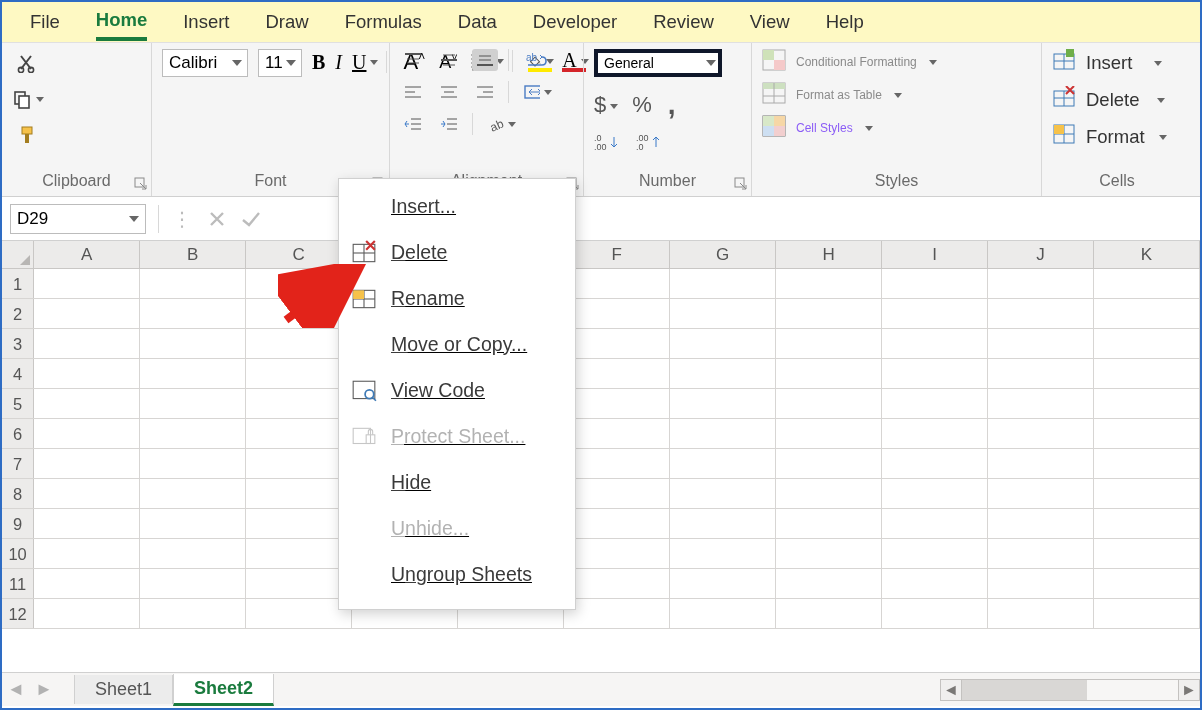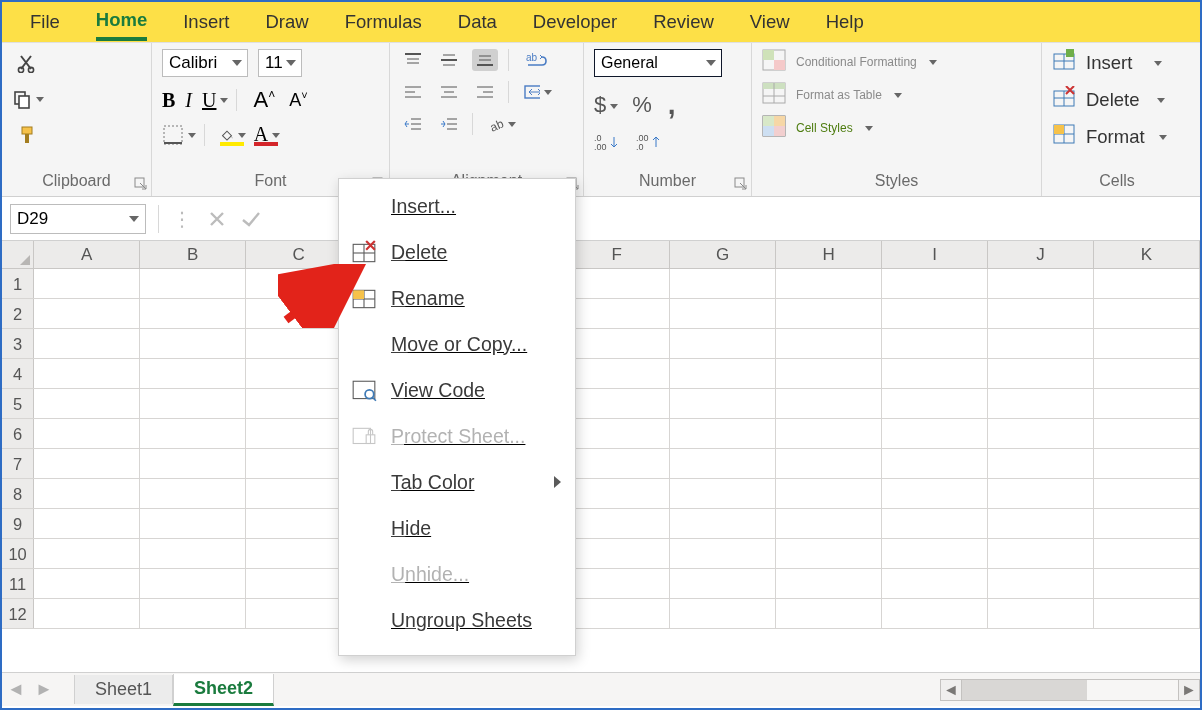--- a/index.html
+++ b/index.html
@@ -1,19 +1,19 @@
 <!DOCTYPE html>
 <html><head>
 <meta charset="utf-8">
 <style>
 * { box-sizing: border-box; margin: 0; padding: 0; font-family: "Segoe UI", Arial, sans-serif; }
 body { width: 1202px; height: 710px; border: 2px solid #2e6cc4; background: #fff; overflow: hidden; position: relative; }
 
 
-.ribbon-tabs { display: flex; align-items: center; height: 40px; padding: 0 28px; gap: 36px; background: #fde047; font-size: 18.5px; color: #333; }
+.ribbon-tabs { display: flex; align-items: center; height: 40px; padding: 0 28px; gap: 36px; background: #fef9c3; font-size: 18.5px; color: #333; }
 .ribbon-tab { cursor: pointer; padding: 6px 0; }
 .ribbon-tab.active { color: #1a7b3e; font-weight: 600; border-bottom: 4px solid #1a7b3e; }
 
 
 .ribbon { display: flex; height: 155px; background: #f5f5f5; border-top: 1px solid #e0e0e0; border-bottom: 1px solid #d0d0d0; }
 .group { display: flex; flex-direction: column; justify-content: space-between; padding: 6px 10px 2px; border-right: 1px solid #d8d8d8; position: relative; }
 .group-content { flex: 1; display: flex; align-items: flex-start; gap: 8px; }
 .group-label { text-align: center; font-size: 16px; color: #6a6a6a; padding: 2px 0 4px; position: relative; }
 .dlg-launcher { position: absolute; right: 2px; bottom: 4px; width: 16px; height: 16px; display: flex; align-items: center; justify-content: center; }
 .dlg-launcher svg { width: 14px; height: 14px; }
@@ -41,25 +41,25 @@
 .drop-caret::after { content: ""; display: inline-block; border-left: 4px solid transparent; border-right: 4px solid transparent; border-top: 5px solid #666; margin-left: 2px; vertical-align: middle; }
 
 
 .fill-bucket { position: relative; }
 .fill-bucket .bar { position:absolute; bottom:0; left:0; width:100%; height:4px; background:#ffea00; }
 .font-color .bar { position:absolute; bottom:0; left:0; width:100%; height:4px; background:#d4252a; }
 
 .align-cell { width:26px; height:22px; display:flex; align-items:center; justify-content:center; cursor:pointer; border-radius:3px; }
 .align-cell.sel { background:#d0d0d0; }
 
-.number-select { width:128px; height:28px; font-size:16px; border:1px solid #0f172a; padding:0 6px; }
+.number-select { width:128px; height:28px; font-size:14px; border:4px solid #0f172a; padding:0 6px; }
 
 .styles-list { display:flex; flex-direction:column; gap:8px; font-size:12px; }
 .style-row { display:flex; align-items:center; gap:10px; color:#8a8a8a; }
-.style-row.enabled { color:#4d7c0f; }
+.style-row.enabled { color:#8b5cf6; }
 
 .cells-list { display:flex; flex-direction:column; gap:10px; font-size:18.5px; }
 .cells-item { display:flex; align-items:center; gap:10px; color:#333; }
 
 
 .fbar { display:flex; align-items:center; height:44px; border-bottom:1px solid #d0d0d0; }
 .namebox { width:136px; height:30px; margin:0 8px 0 8px; border:1px solid #bcbcbc; display:flex; align-items:center; justify-content:space-between; padding:0 6px; font-size:17px; }
 .namebox .caret { border-left:5px solid transparent; border-right:5px solid transparent; border-top:6px solid #666; }
 .fbar-sep { width:10px; height:28px; border-left:1px solid #d8d8d8; margin:0 4px; }
 .fbar-dots { color:#bbb; font-size:20px; margin-right:8px; }
@@ -151,21 +151,21 @@
     <div class="group-label">Clipboard</div>
     <span class="dlg-launcher">
         <svg viewBox="0 0 14 14">
           <rect x="1" y="1" width="9" height="9" fill="none" stroke="#8a8a8a"></rect>
           <path d="M6 6 L12 12 M12 8 V12 H8" stroke="#8a8a8a" fill="none"></path>
         </svg>
       </span>
   </div>
 
   <div class="group" style="width:238px">
-    <div class="group-content" style="flex-direction:column;gap:10px">
+    <div class="group-content" style="flex-direction:row;gap:10px">
       <div class="btn-row">
         <span class="sel-wrap"><input class="font-select" value="Calibri" style=""></span>
         <span class="sel-wrap"><input class="size-select" value="11" style=""></span>
       </div>
       <div class="btn-row">
         <span class="icon-btn bold-b">B</span>
         <span class="icon-btn italic-i">I</span>
         <span class="icon-btn split">
             <span class="under-u">U</span>
             <span class="drop-caret"></span>
@@ -687,25 +687,20 @@
         <svg viewBox="0 0 24 22">
           <rect x="2" y="4" width="16" height="14" fill="none" stroke="#c6c6c6"></rect>
           <rect x="14" y="10" width="8" height="8" fill="none" stroke="#c6c6c6"></rect>
           <path d="M16 10 V7 a2 2 0 0 1 4 0 V10" fill="none" stroke="#c6c6c6"></path>
         </svg>
       </span>
     <span><span class="cm-underline">P</span>rotect Sheet...</span>
   </div>
   <div class="cm-item">
       <span class="ico"></span>
-      <span><span class="cm-underline">T</span>ab Color</span>
-      <span class="sub"></span>
-    </div>
-  <div class="cm-item">
-      <span class="ico"></span>
       <span><span class="cm-underline">H</span>ide</span>
     </div>
   <div class="cm-item disabled">
       <span class="ico"></span>
       <span><span class="cm-underline">U</span>nhide...</span>
     </div>
   <div class="cm-item">
       <span class="ico"></span>
       <span>U<span class="cm-underline">n</span>group Sheets</span>
     </div>

